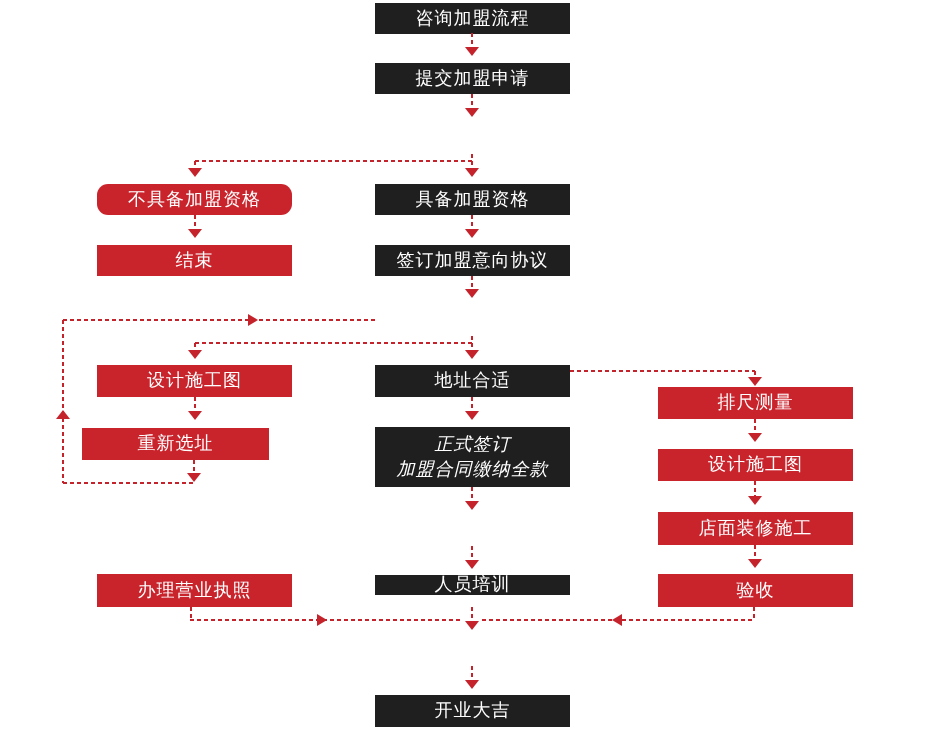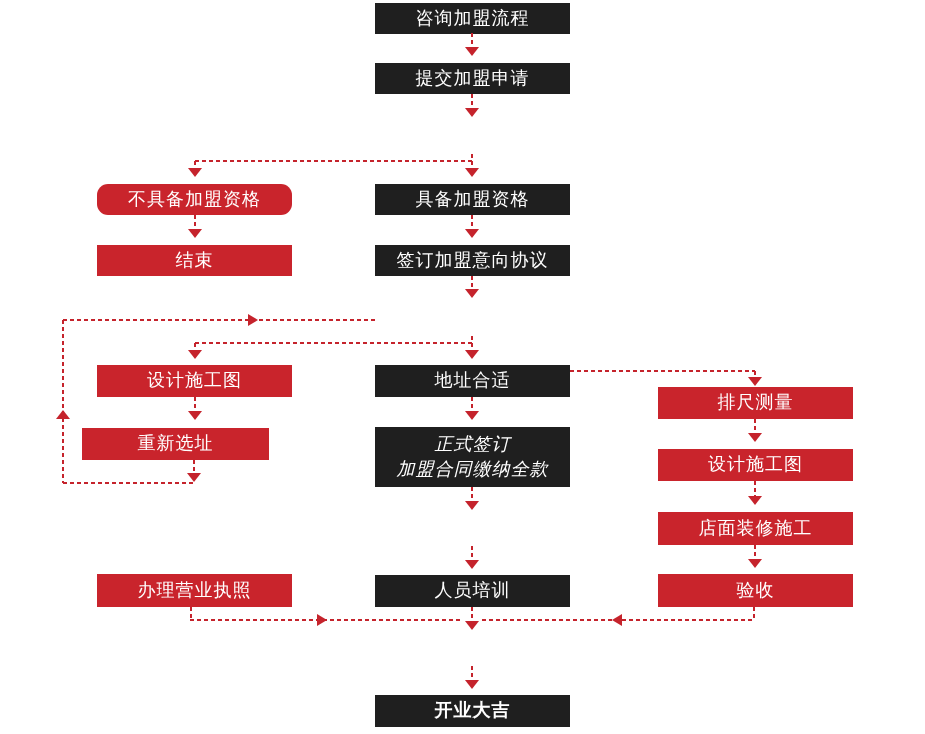--- a/index.html
+++ b/index.html
@@ -37,22 +37,22 @@
 
 <div id="canvas">
 
   <div class="node black" style="left:375px;top:3px;width:195px;height:31px;">咨询加盟流程</div>
   <div class="node black" style="left:375px;top:63px;width:195px;height:31px;">提交加盟申请</div>
   <div class="node black" style="left:375px;top:184px;width:195px;height:31px;">具备加盟资格</div>
   <div class="node black" style="left:375px;top:245px;width:195px;height:31px;">签订加盟意向协议</div>
   <div class="node black" style="left:375px;top:365px;width:195px;height:32px;">地址合适</div>
   <div class="node black" style="left:375px;top:427px;width:195px;height:60px;font-style:italic;">正式签订
 加盟合同缴纳全款</div>
-  <div class="node black" style="left:375px;top:575px;width:195px;height:32px;">人员培训</div>
-  <div class="node black" style="left:375px;top:695px;width:195px;height:32px;font-weight:bold;">开业大吉</div>
+  <div class="node black" style="left:375px;top:575px;width:195px;height:20px;">人员培训</div>
+  <div class="node black" style="left:375px;top:695px;width:195px;height:32px;">开业大吉</div>
 
   <div class="node red" style="left:97px;top:184px;width:195px;height:31px;border-radius:11px;">不具备加盟资格</div>
   <div class="node red" style="left:97px;top:245px;width:195px;height:31px;">结束</div>
   <div class="node red" style="left:97px;top:365px;width:195px;height:32px;">设计施工图</div>
   <div class="node red" style="left:82px;top:428px;width:187px;height:32px;">重新选址</div>
   <div class="node red" style="left:97px;top:574px;width:195px;height:33px;">办理营业执照</div>
 
   <div class="node red" style="left:658px;top:387px;width:195px;height:32px;">排尺测量</div>
   <div class="node red" style="left:658px;top:449px;width:195px;height:32px;">设计施工图</div>
   <div class="node red" style="left:658px;top:512px;width:195px;height:33px;">店面装修施工</div>

